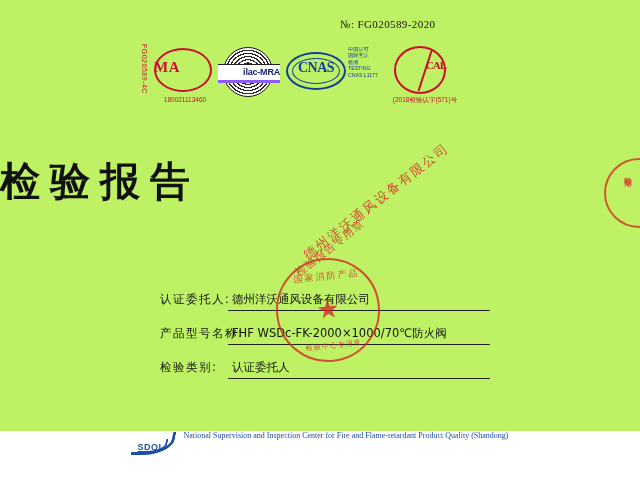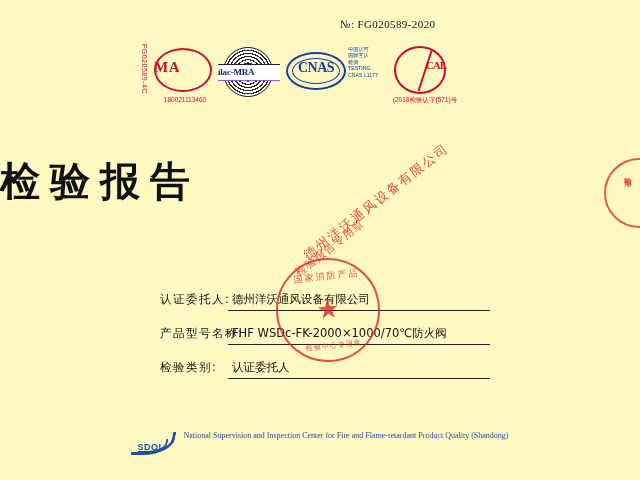--- a/index.html
+++ b/index.html
@@ -11,22 +11,22 @@
     width: 640px;
     height: 480px;
     overflow: hidden;
     font-family: "Liberation Serif", serif;
     color: #111;
     position: relative;
   }
   .page {
     position: absolute;
     left: 0; top: 0;
-    width: 640px; height: 480px;
-    background: #fef9c3;
+    width: 640px; height: 431px;
+    background: #bef264;
   }
 
   
   .report-no {
     position: absolute;
     left: 340px;
     top: 18px;
     font-size: 11px;
     letter-spacing: 0.4px;
     color: #111;
@@ -109,27 +109,27 @@
     box-sizing: border-box;
     background:
       repeating-radial-gradient(circle at 50% 50%, #ffffff 0 2px, #2b2b2b 2px 3.2px);
   }
   .ilac .band {
     position: absolute;
     left: -2px; top: 18px;
     width: 62px; height: 15px;
     background: #ffffff;
     border-top: 1px solid #222;
-    border-bottom: 1px solid #8b5cf6;
-    text-align: left;
+    border-bottom: 3px solid #8b5cf6;
+    text-align: right;
     font-size: 9px;
     font-weight: bold;
     line-height: 15px;
     color: #15256b;
-    font-family: Liberation Serif, serif;
+    font-family: Liberation Sans, sans-serif;
     letter-spacing: -0.2px;
   }
 
   
   .cnas {
     left: 146px;
     width: 96px;
   }
   .cnas .oval {
     position: absolute;

